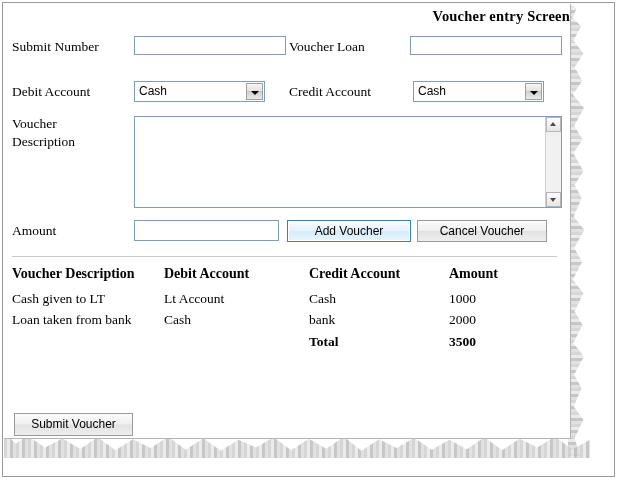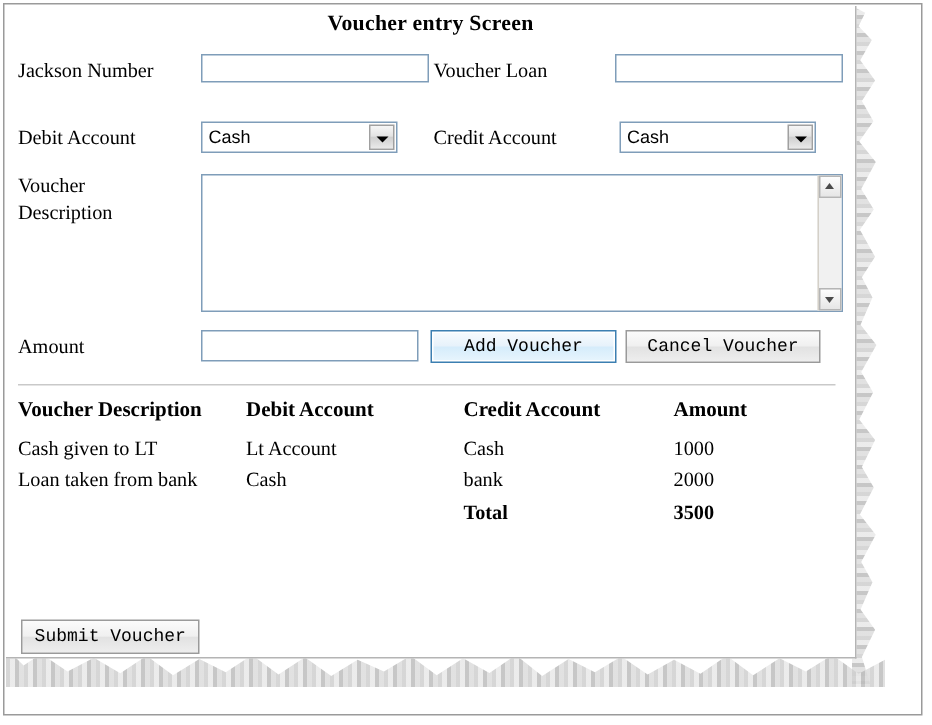--- a/index.html
+++ b/index.html
@@ -83,21 +83,21 @@
     left: 4px;
     top: 4px;
     width: 566px;
     height: 434px;
     background: #ffffff;
     border-right: 1px solid #b4b4b4;
     border-bottom: 1px solid #b4b4b4;
   }
 
   .screen-title {
-    text-align: center;
+    text-align: right;
     font-weight: bold;
     font-size: 14.5px;
     padding-top: 4px;
     letter-spacing: .2px;
   }
 
   
   .row {
     position: absolute;
     left: 0;
@@ -195,21 +195,21 @@
     right: 16px; bottom: 0;
     padding: 2px 4px;
     font-family: "Liberation Sans", sans-serif;
     font-size: 12px;
     color: #000;
     overflow: hidden;
   }
 
   
   .btn {
-    font-family: Liberation Mono, monospace;
+    font-family: Liberation Sans, sans-serif;
     font-size: 12px;
     text-align: center;
     background: linear-gradient(to bottom, #fbfbfb 0%, #f0f0f0 48%, #e2e2e2 52%, #eeeeee 100%);
     border: 1px solid #9a9a9a;
     box-sizing: border-box;
     color: #000;
     cursor: default;
     line-height: 20px;
     height: 22px;
   }
@@ -264,21 +264,21 @@
 <div id="page-frame">
   <div id="outer-border"></div>
   <div id="ragged-right"></div>
   <div id="ragged-bottom"></div>
 
   <div id="form-card">
 
     <div class="screen-title">Voucher entry Screen</div>
 
     <div class="row" style="top:32px;">
-      <span class="lbl" style="position:absolute; left:8px; top:3px;">Jackson Number</span>
+      <span class="lbl" style="position:absolute; left:8px; top:3px;">Submit Number</span>
       <input class="txt" style="position: absolute; left: 130px; top: 0px; width: 152px;" value="">
       <span class="lbl" style="position:absolute; left:285px; top:3px;">Voucher Loan</span>
       <input class="txt" style="position: absolute; left: 406px; top: 0px; width: 152px;" value="">
     </div>
 
     <div class="row" style="top:77px;">
       <span class="lbl" style="position:absolute; left:8px; top:3px;">Debit Account</span>
       <div class="sel" style="position:absolute; left:130px; top:0px; width:131px;">
         <span>Cash</span>
         <span class="arrow-box">

